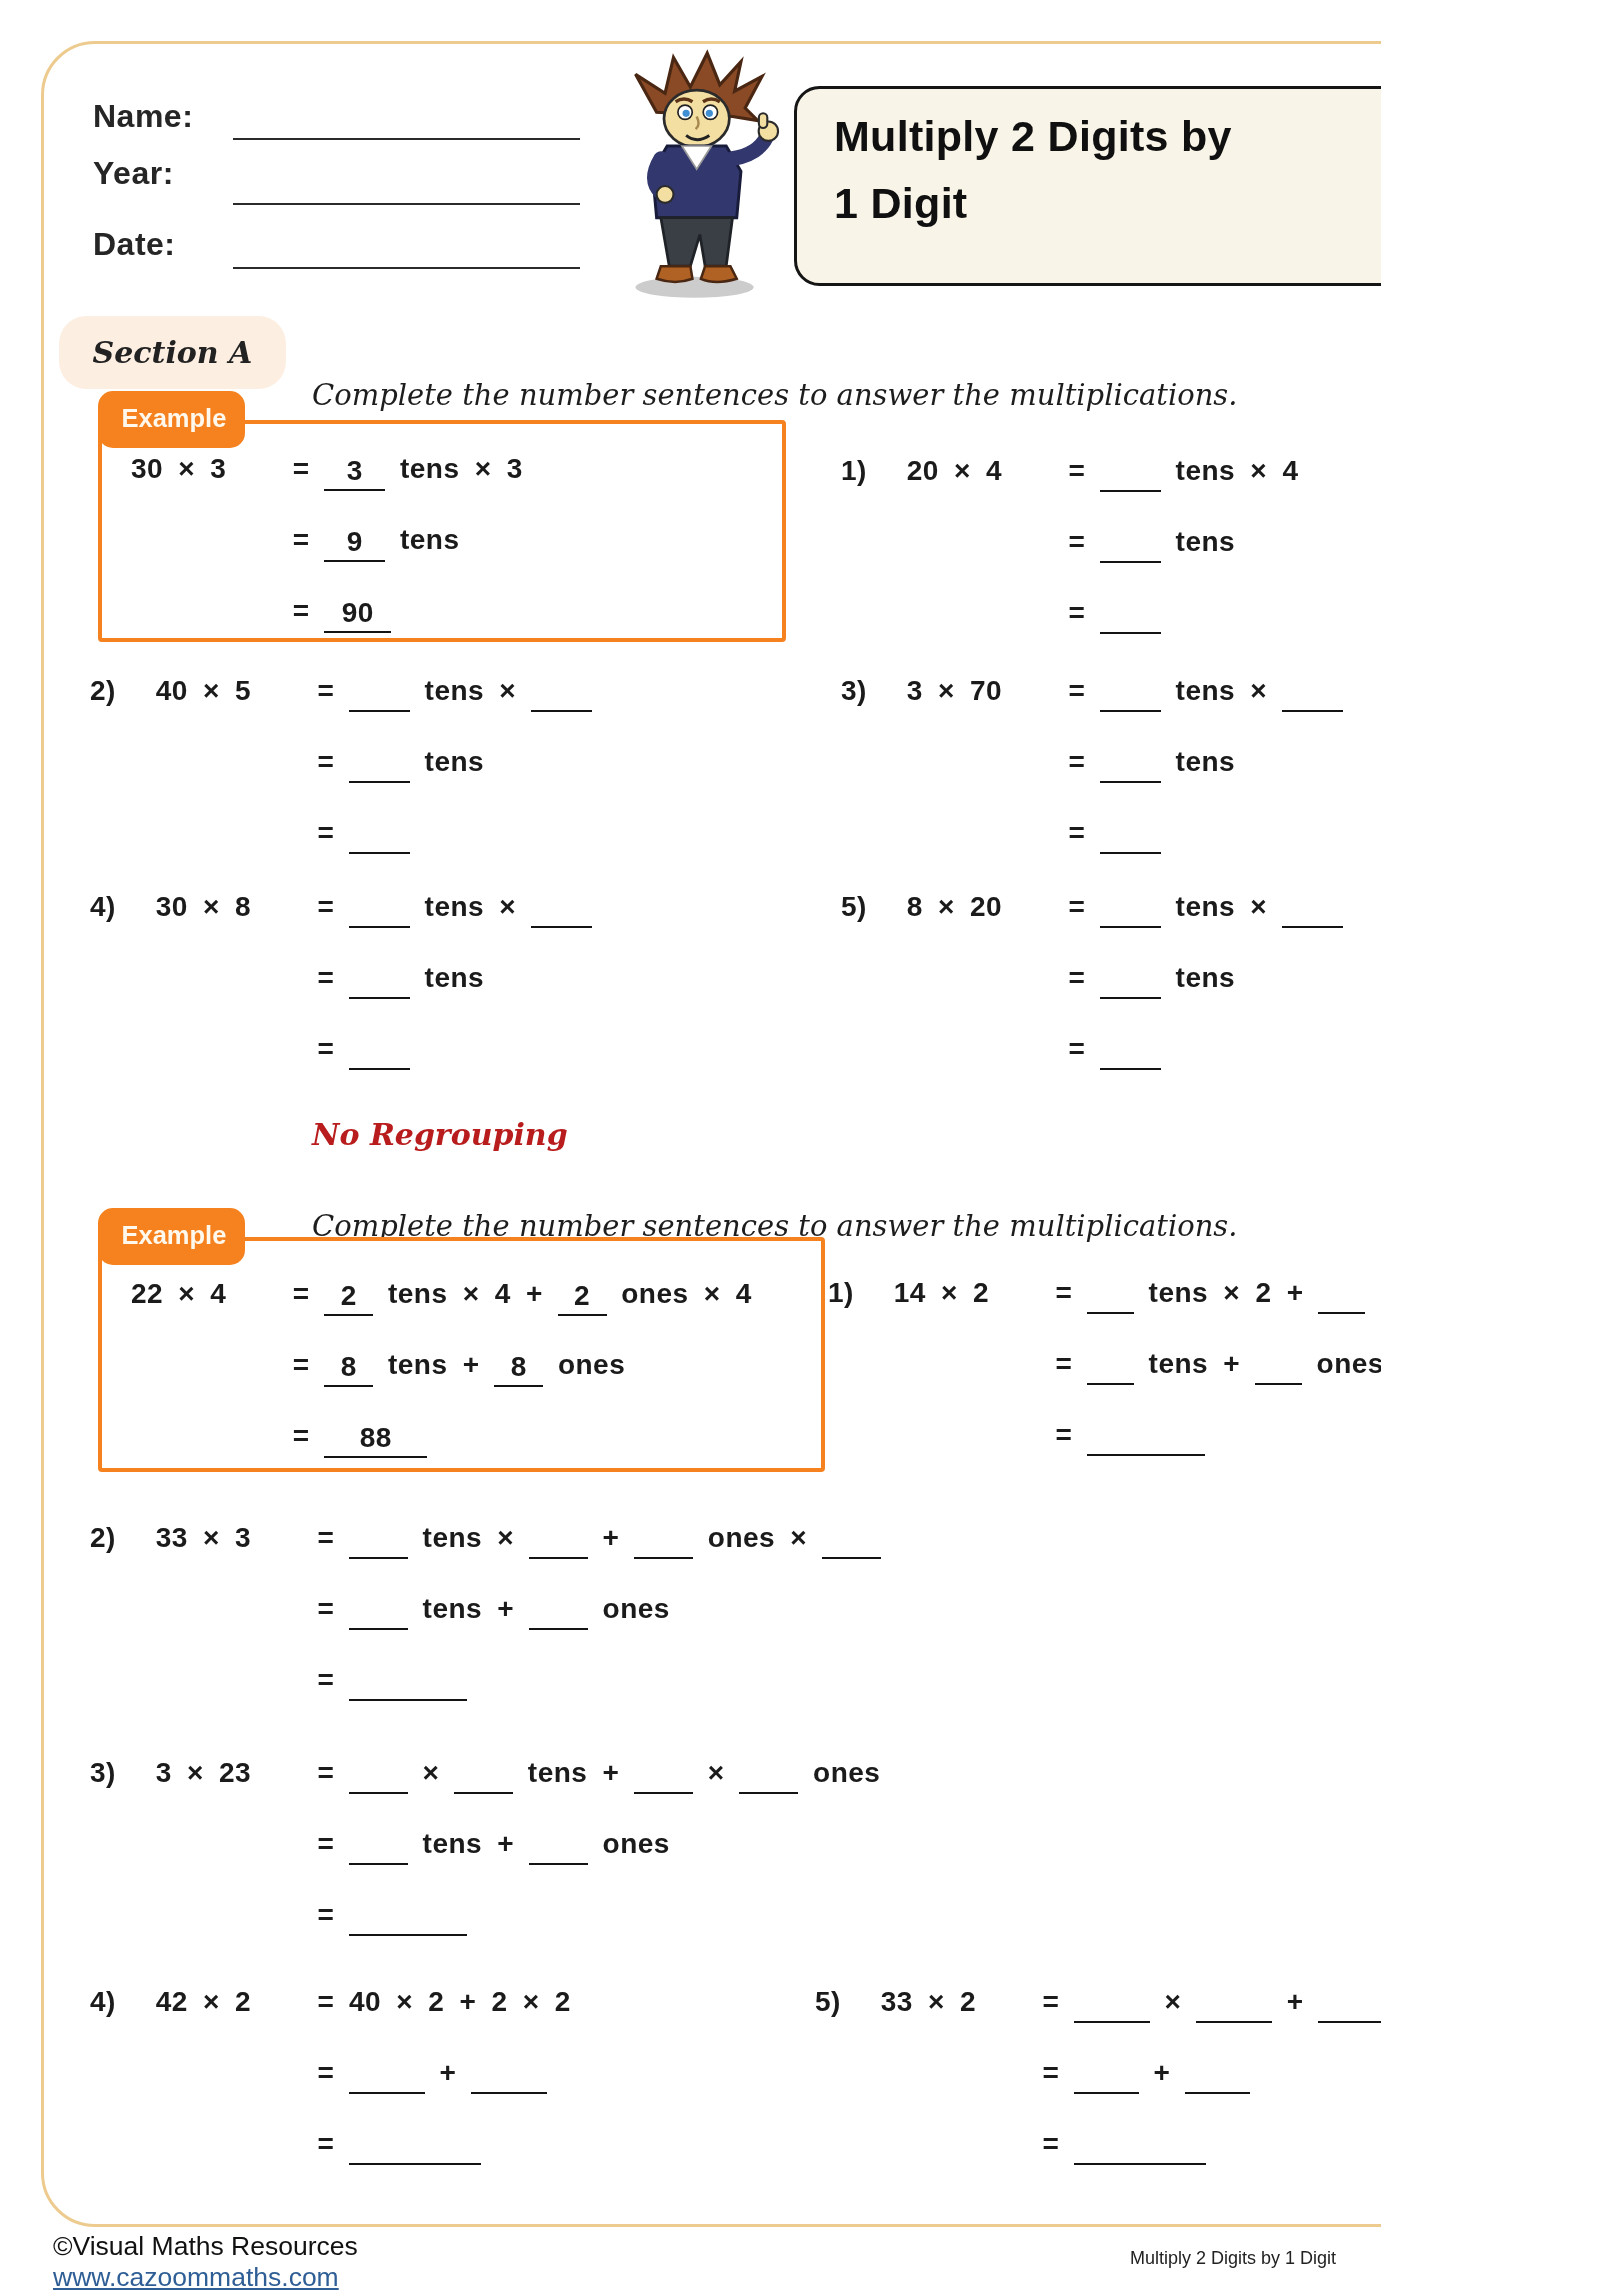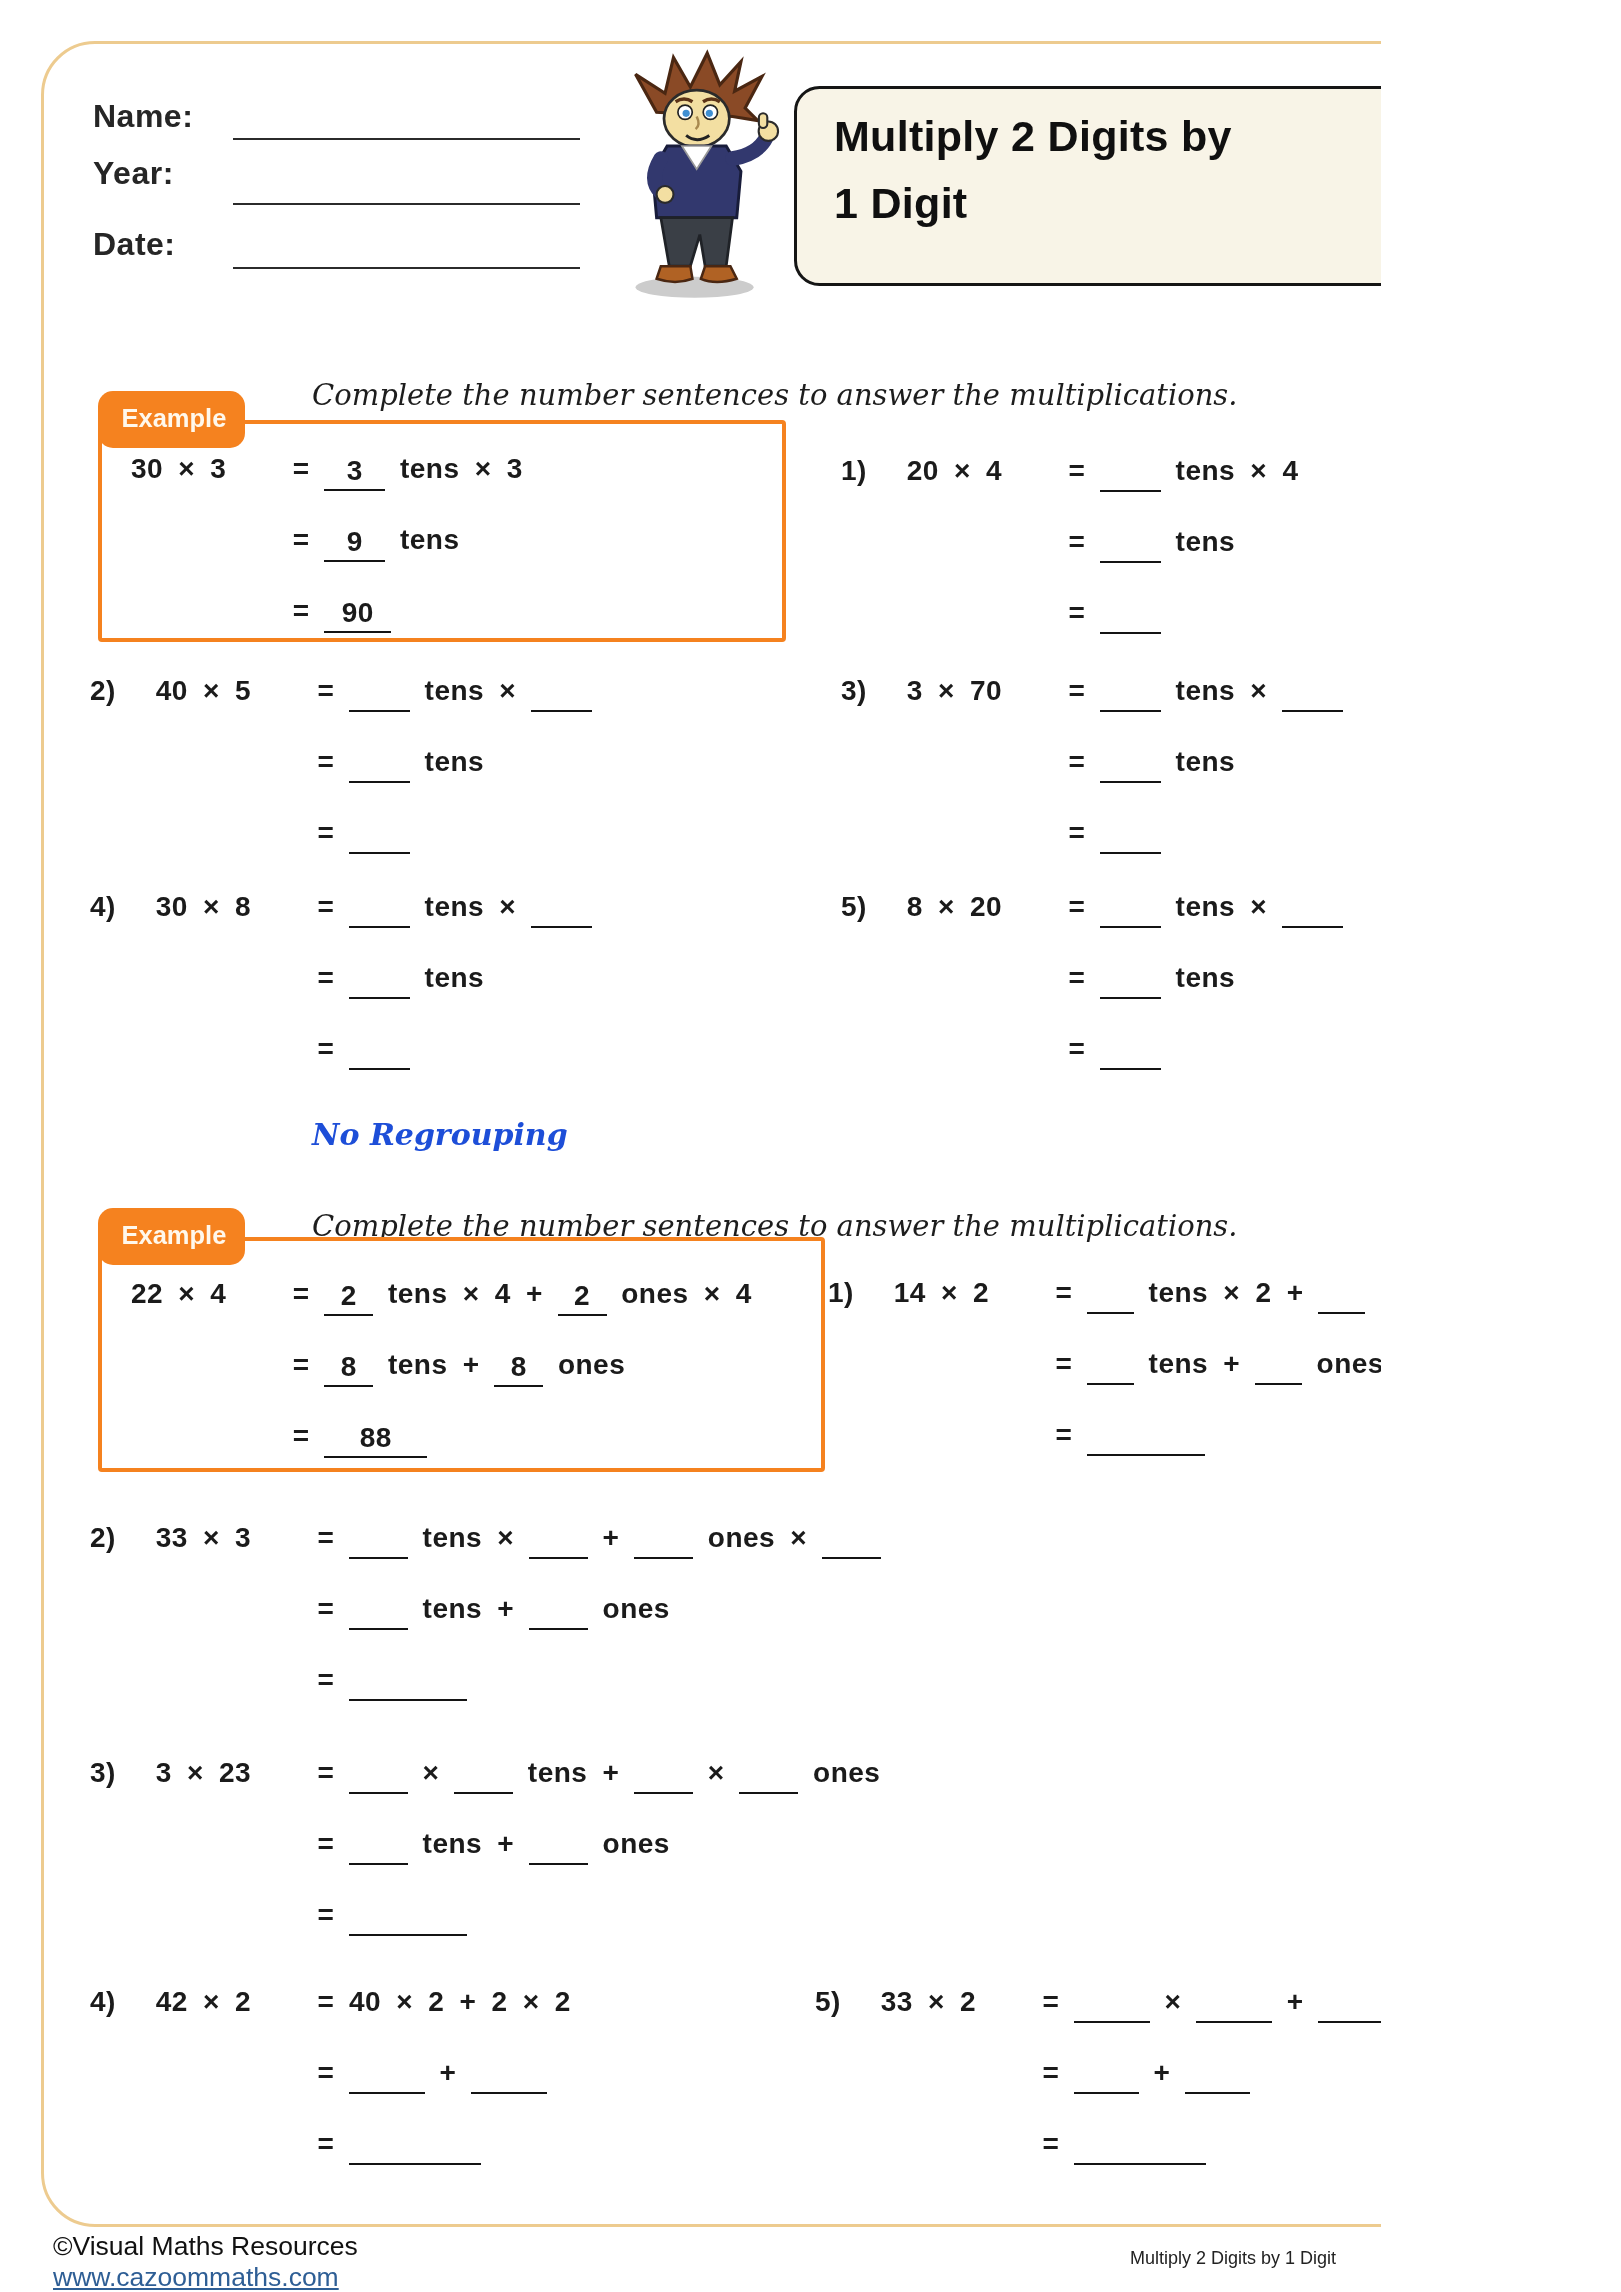--- a/index.html
+++ b/index.html
@@ -21,21 +21,21 @@
   .logo-square svg{width:53px;height:74px;}
   .logo-text{font-family:"DejaVu Serif",serif;font-weight:bold;font-size:23.5px;color:#111;margin-top:2px;}
   
   .pill{position:absolute;left:59px;width:227px;background:#FCEFE2;border-radius:27.4px;
         display:flex;align-items:center;justify-content:center;
         font-family:"DejaVu Serif",serif;font-style:italic;font-weight:bold;font-size:30px;color:#222;}
   .pill-a{top:316px;height:73px;}
   .pill-b{top:1123px;height:78px;}
   .instr{position:absolute;left:312px;font-family:"DejaVu Serif",serif;font-style:italic;font-size:29px;color:#1d1d1d;margin-top:45px;}
   .instr-a{top:333px;}
-  .sub-b{position:absolute;left:312px;top:1117px;font-family:"DejaVu Serif",serif;font-style:italic;font-weight:bold;font-size:30px;color:#1d4ed8;}
+  .sub-b{position:absolute;left:312px;top:1117px;font-family:"DejaVu Serif",serif;font-style:italic;font-weight:bold;font-size:30px;color:#b91c1c;}
   .instr-b{top:1164px;}
   
   .ex-tab{position:absolute;width:147px;height:57px;background:#F5821F;border-radius:15px;
           color:#FFF8EC;font-size:25.5px;font-weight:bold;line-height:55px;padding-left:23.5px;z-index:2;box-sizing:border-box;}
   .tab-a{left:98px;top:391px;}
   .tab-b{left:98px;top:1208px;}
   .ex-box{position:absolute;background:#fff;border:4.9px solid #F5821F;border-radius:3.9px;z-index:1;box-sizing:border-box;}
   .box-a{left:98px;top:420px;width:688px;height:222px;padding:9.8px 0 0 29px;}
   .box-b{left:98px;top:1237px;width:727px;height:235px;padding:17.6px 0 0 29px;}
   
@@ -108,20 +108,23 @@
       <div class="logo-square">
         <svg viewBox="0 0 60 84" aria-hidden="true">
           <ellipse cx="30" cy="9" rx="21" ry="6" fill="#ffffff"></ellipse>
           <path d="M9 9 Q10 28 21 40 L19 72 Q30 78 41 72 L39 40 Q50 28 51 9 Q30 17 9 9 Z" fill="#ffffff"></path>
         </svg>
       </div>
       <div class="logo-text">cazoom!</div>
     </div>
   </div>
 
+  <div class="pill pill-a">
+    <span>Section A</span>
+  </div>
   <div class="instr instr-a">Complete the number sentences to answer the multiplications.</div>
 
   <div class="ex-tab tab-a">Example</div>
   <div class="ex-box box-a">
       <div class="prow"><span class="pexpr">30 × 3</span><span class="ptok">=</span><span class="blank" style="width: 61px;">3</span><span class="ptok">tens × 3</span></div>
       <div class="prow"><span class="pexpr"></span><span class="ptok">=</span><span class="blank" style="width: 61px;">9</span><span class="ptok">tens</span></div>
       <div class="prow"><span class="pexpr"></span><span class="ptok">=</span><span class="blank" style="width: 67px;">90</span></div>
     </div>
 
   <div class="prob p-a1">

